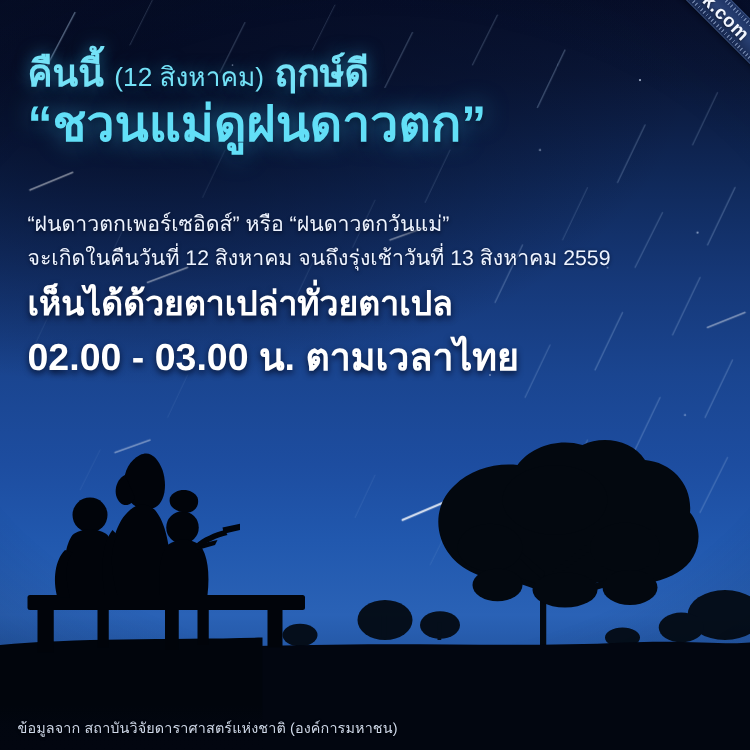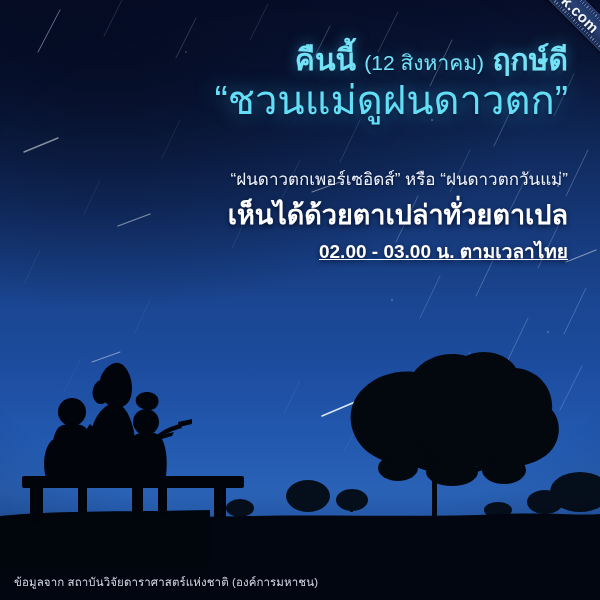--- a/index.html
+++ b/index.html
@@ -51,30 +51,30 @@
     background:repeating-linear-gradient(90deg,rgba(190,210,245,.45) 0 1px,rgba(0,0,0,0) 1px 3px);
   }
   .ribbon::before{top:2px;}
   .ribbon::after{bottom:2px;}
   .ribbon span{
     color:#f2f6ff;font-size:15px;font-weight:700;letter-spacing:.5px;
     text-shadow:0 1px 2px rgba(0,0,0,.6);white-space:nowrap;
   }
 
   
-  .copy{position:absolute;left:8px;top:44px;width:560px;text-align:right;}
+  .copy{position:absolute;left:22px;top:44px;width:560px;}
   .line1{
     color:#74e2f7;font-size:30px;font-weight:700;line-height:1.05;
     text-shadow:0 0 14px rgba(60,180,230,.55),0 2px 3px rgba(0,10,30,.7);
     white-space:nowrap;
   }
   .line1 .sm{font-size:21px;font-weight:400;}
   .line2{
     margin-top:2px;
-    color:#62dff7;font-size:40px;font-weight:400;line-height:1.1;
+    color:#62dff7;font-size:40px;font-weight:700;line-height:1.1;
     text-shadow:0 0 20px rgba(60,185,235,.6),0 2px 4px rgba(0,10,30,.75);
     white-space:nowrap;
   }
 
   .para{margin-top:44px;}
   .sub{
     color:#eef4ff;font-size:17px;font-weight:400;line-height:1.62;
     text-shadow:0 1px 3px rgba(0,8,25,.7);white-space:nowrap;
   }
   .big{
@@ -83,22 +83,22 @@
   }
   .sub2{
     color:#eaf1ff;font-size:17px;font-weight:400;line-height:1.5;margin-top:8px;
     text-shadow:0 1px 3px rgba(0,8,25,.7);white-space:nowrap;
   }
   .big2{
     color:#ffffff;font-size:25px;font-weight:700;line-height:1.35;margin-top:10px;
     text-shadow:0 2px 5px rgba(0,8,28,.8);white-space:nowrap;
   }
   .big3{
-    color:#ffffff;font-size:19px;font-weight:700;line-height:1.35;margin-top:6px;
-    text-shadow:0 2px 5px rgba(0,8,28,.8);white-space:nowrap;text-decoration:underline;
+    color:#ffffff;font-size:30px;font-weight:700;line-height:1.35;margin-top:6px;
+    text-shadow:0 2px 5px rgba(0,8,28,.8);white-space:nowrap;
   }
 
   
   .scene{position:absolute;left:0;bottom:0;width:600px;height:260px;}
 
   
   .footer{
     position:absolute;left:0;bottom:0;width:484px;height:36px;
     display:flex;align-items:center;
     background:linear-gradient(180deg,rgba(2,6,16,.0) 0%,rgba(2,6,16,.85) 45%,#020610 100%);
@@ -180,20 +180,21 @@
     <div class="line1">
       <span>คืนนี้</span>
       <span class="sm">(12 สิงหาคม)</span>
       <span>ฤกษ์ดี</span>
     </div>
 
     <div class="line2">“ชวนแม่ดูฝนดาวตก”</div>
 
     <div class="para">
       <div class="sub">“ฝนดาวตกเพอร์เซอิดส์” หรือ “ฝนดาวตกวันแม่”</div>
+      <div class="sub">จะเกิดในคืนวันที่ 12 สิงหาคม จนถึงรุ่งเช้าวันที่ 13 สิงหาคม 2559</div>
       <div class="big">เห็นได้ด้วยตาเปล่าทั่วยตาเปล</div>
       <div class="big3">02.00 - 03.00 น. ตามเวลาไทย</div>
     </div>
 
   </div>
 
   <svg class="scene" viewBox="0 0 600 260" preserveAspectRatio="none">
 
     <g fill="#03080f" opacity=".92">
       <ellipse cx="308" cy="156" rx="22" ry="16"></ellipse>

